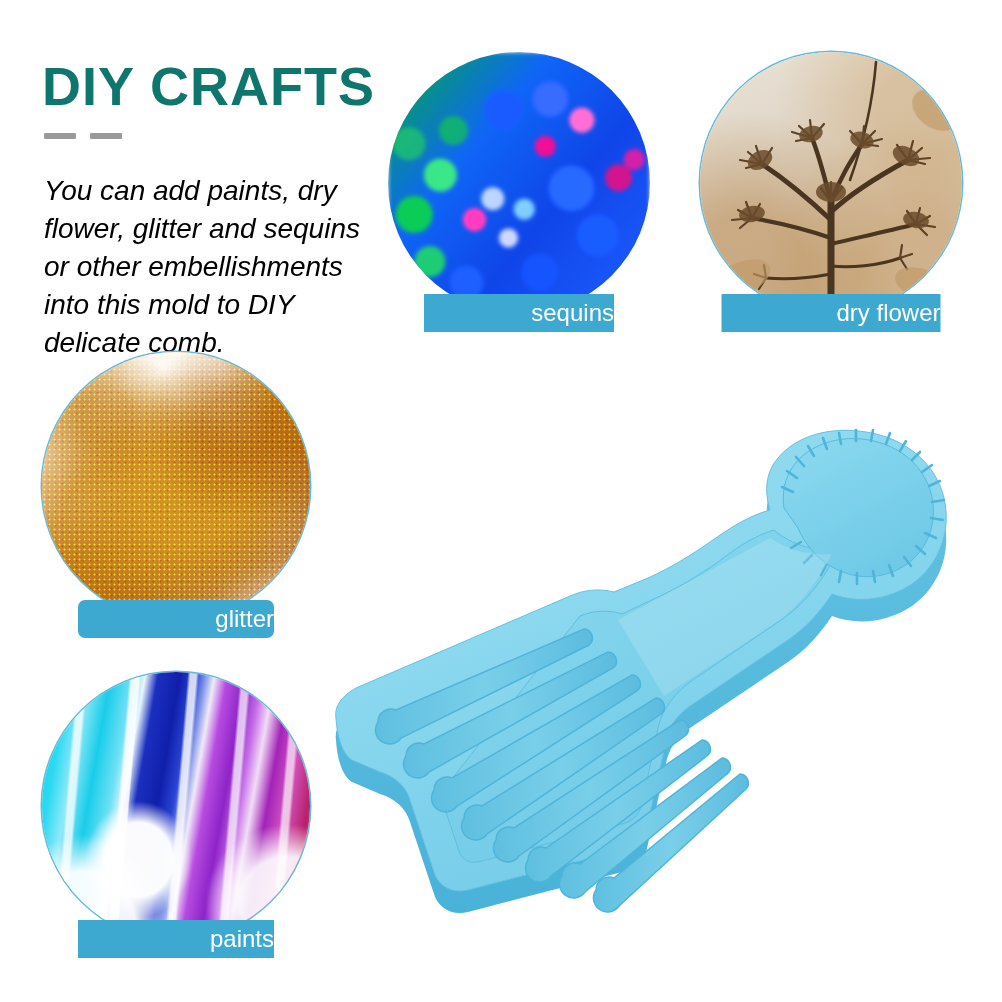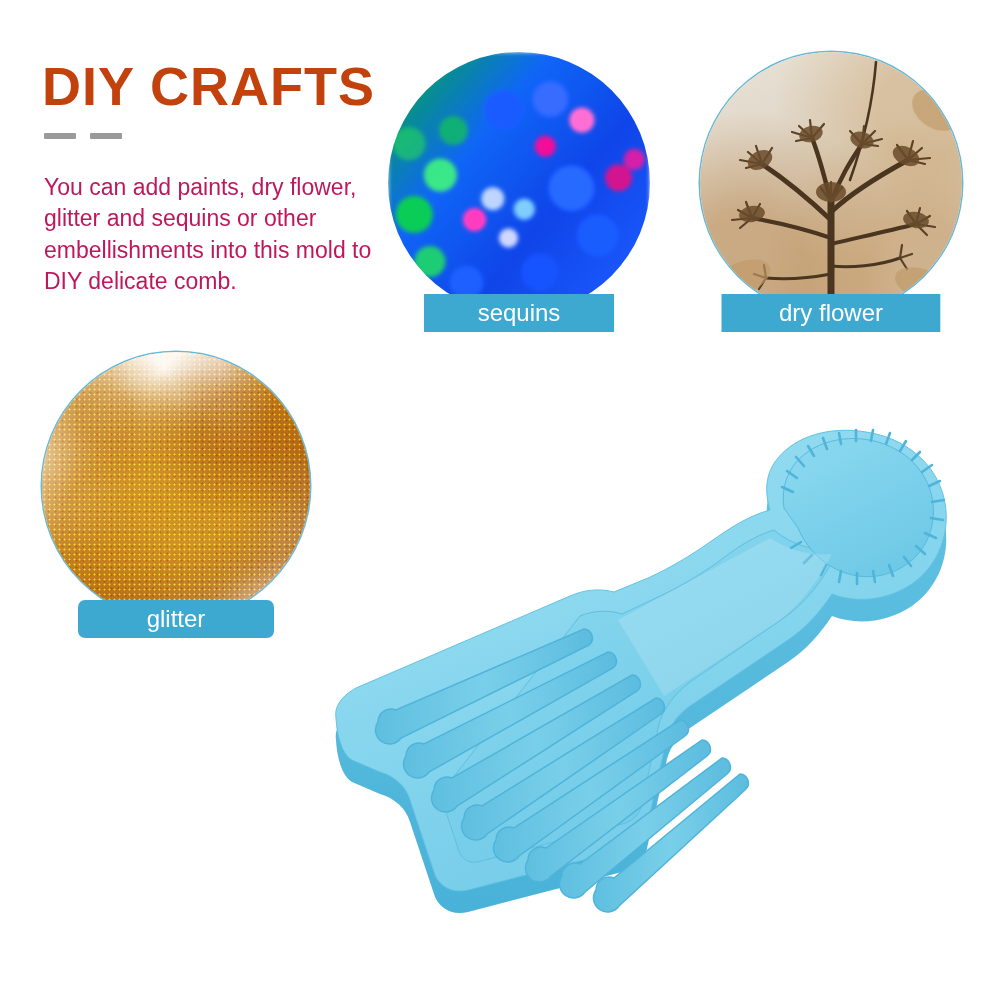--- a/index.html
+++ b/index.html
@@ -9,46 +9,46 @@
     font-family:"Liberation Sans", sans-serif;
     overflow:hidden;
     position:relative;
   }
   .stage{position:absolute;inset:0;}
 
   
   .title{
     position:absolute;left:42px;top:58px;
     font-size:54px;font-weight:bold;letter-spacing:1px;
-    color:#c2410c;line-height:1.05;white-space:nowrap;
+    color:#0f766e;line-height:1.05;white-space:nowrap;
   }
   .dashes{position:absolute;left:44px;top:133px;display:flex;gap:14px;}
   .dash{width:32px;height:6px;background:#9a9a9a;border-radius:1px;}
   .body-copy{
     position:absolute;left:44px;top:172px;width:330px;
-    font-size:23px;line-height:1.36;color:#be185d;
+    font-size:28px;line-height:1.36;color:#000000;font-style:italic;
   }
 
   
   .swatch{position:absolute;}
   .disc{
     position:absolute;left:0;top:0;
     width:100%;height:100%;
     border-radius:50%;
     overflow:hidden;
     box-shadow:0 0 0 1.5px #63b9d8;
   }
   .ringless{box-shadow:none;}
   .banner{
     position:absolute;left:50%;transform:translateX(-50%);
     background:#3ea9d0;
     color:#ffffff;
     font-size:24px;
     line-height:38px;height:38px;
-    text-align:center;
+    text-align:right;
     white-space:nowrap;
   }
 
   
   .img-sequins{
     width:100%;height:100%;
     background:
       radial-gradient(circle at 74% 26%, rgba(255,120,200,.95) 0 12px, transparent 13px),
       radial-gradient(circle at 60% 36%, rgba(225,20,130,.92) 0 10px, transparent 11px),
       radial-gradient(circle at 88% 48%, rgba(200,25,120,.9) 0 13px, transparent 14px),
@@ -207,20 +207,27 @@
   </div>
 
   <div class="swatch" style="left:42px;top:352px;width:268px;height:268px;">
     <div class="disc">
       <div class="img-glitter"></div>
       <div class="glitter-speck"></div>
     </div>
     <div class="banner" style="top:248px;width:196px;border-radius:7px;">glitter</div>
   </div>
 
+  <div class="swatch" style="left:42px;top:672px;width:268px;height:268px;">
+    <div class="disc">
+      <div class="img-paints"></div>
+      <div class="paint-gloss"></div>
+    </div>
+    <div class="banner" style="top:248px;width:196px;">paints</div>
+  </div>
 
   <div class="mold">
     <svg viewBox="0 0 660 500">
       <defs>
         <linearGradient id="gTop" x1="0" y1="0" x2="0.5" y2="1">
           <stop offset="0%" stop-color="#9ee0f2"></stop>
           <stop offset="55%" stop-color="#87d6ee"></stop>
           <stop offset="100%" stop-color="#74cbe8"></stop>
         </linearGradient>
         <linearGradient id="gSide" x1="0" y1="0" x2="0" y2="1">

